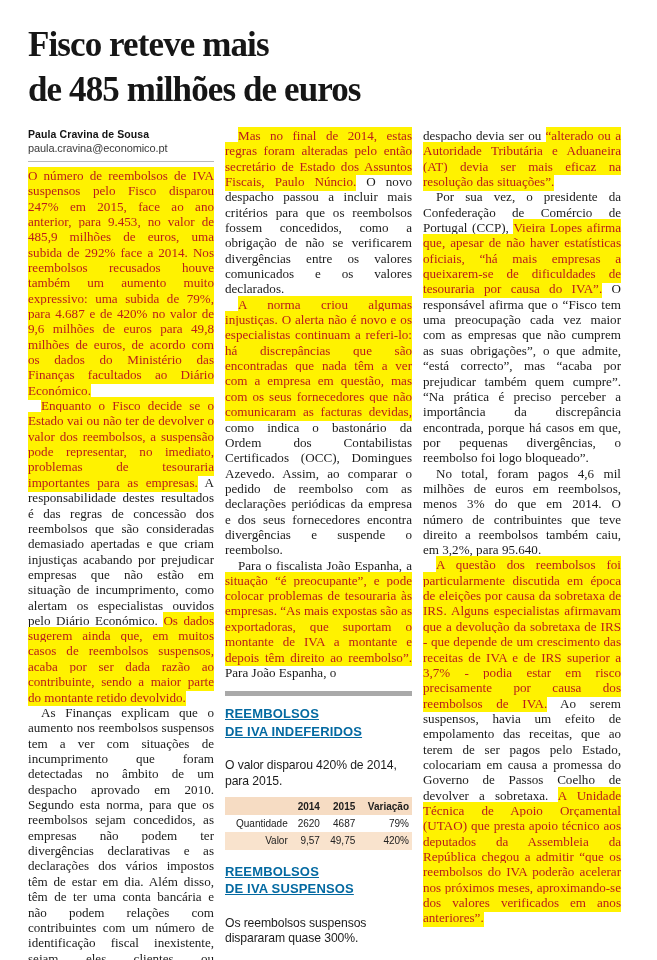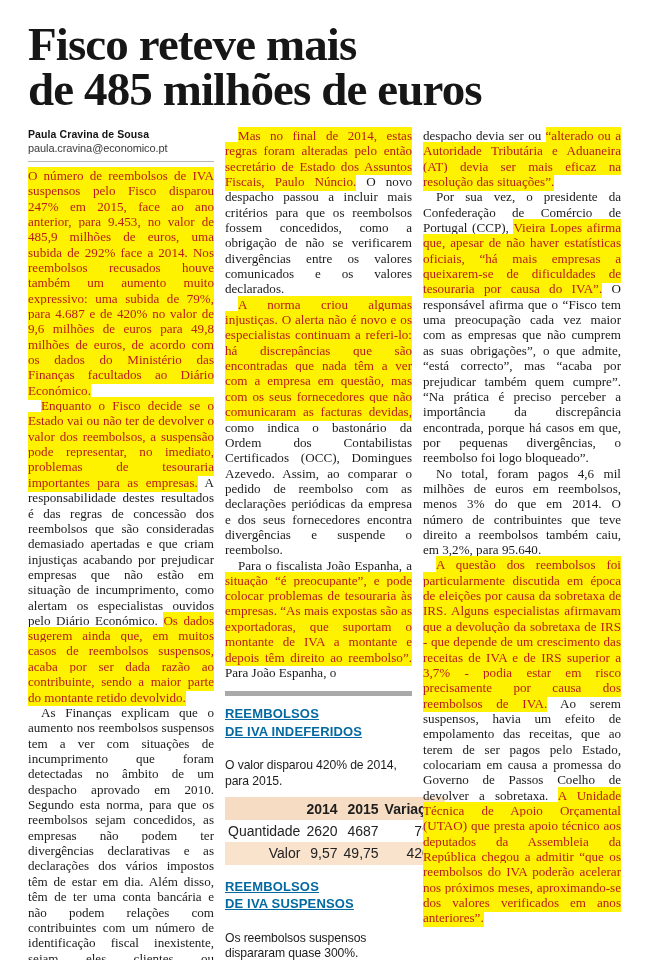--- a/index.html
+++ b/index.html
@@ -22,21 +22,21 @@
     width: 657px;
     height: 960px;
     box-sizing: border-box;
     padding: 22px 26px 10px 28px;
   }
 
   
   .headline {
     font-family: "Liberation Serif", serif;
     font-weight: bold;
-    font-size: 47px;
+    font-size: 35px;
     line-height: 45px;
     letter-spacing: -0.9px;
     color: #161616;
     margin: 0 0 16px 0;
     padding: 0;
   }
   .headline .hl-line { display: block; white-space: nowrap; }
 
   
   .cols {
@@ -126,21 +126,21 @@
     line-height: 15.5px;
     color: #1c1c1c;
     margin-top: 18px;
     letter-spacing: -0.1px;
   }
   table.ib-table {
     width: 100%;
     border-collapse: collapse;
     margin-top: 8px;
     font-family: "Liberation Sans", sans-serif;
-    font-size: 14px;
+    font-size: 10px;
     color: #222222;
   }
   table.ib-table th,
   table.ib-table td {
     padding: 3.2px 3px;
     white-space: nowrap;
   }
   table.ib-table thead th {
     background: #f6dcc3;
     font-weight: bold;

